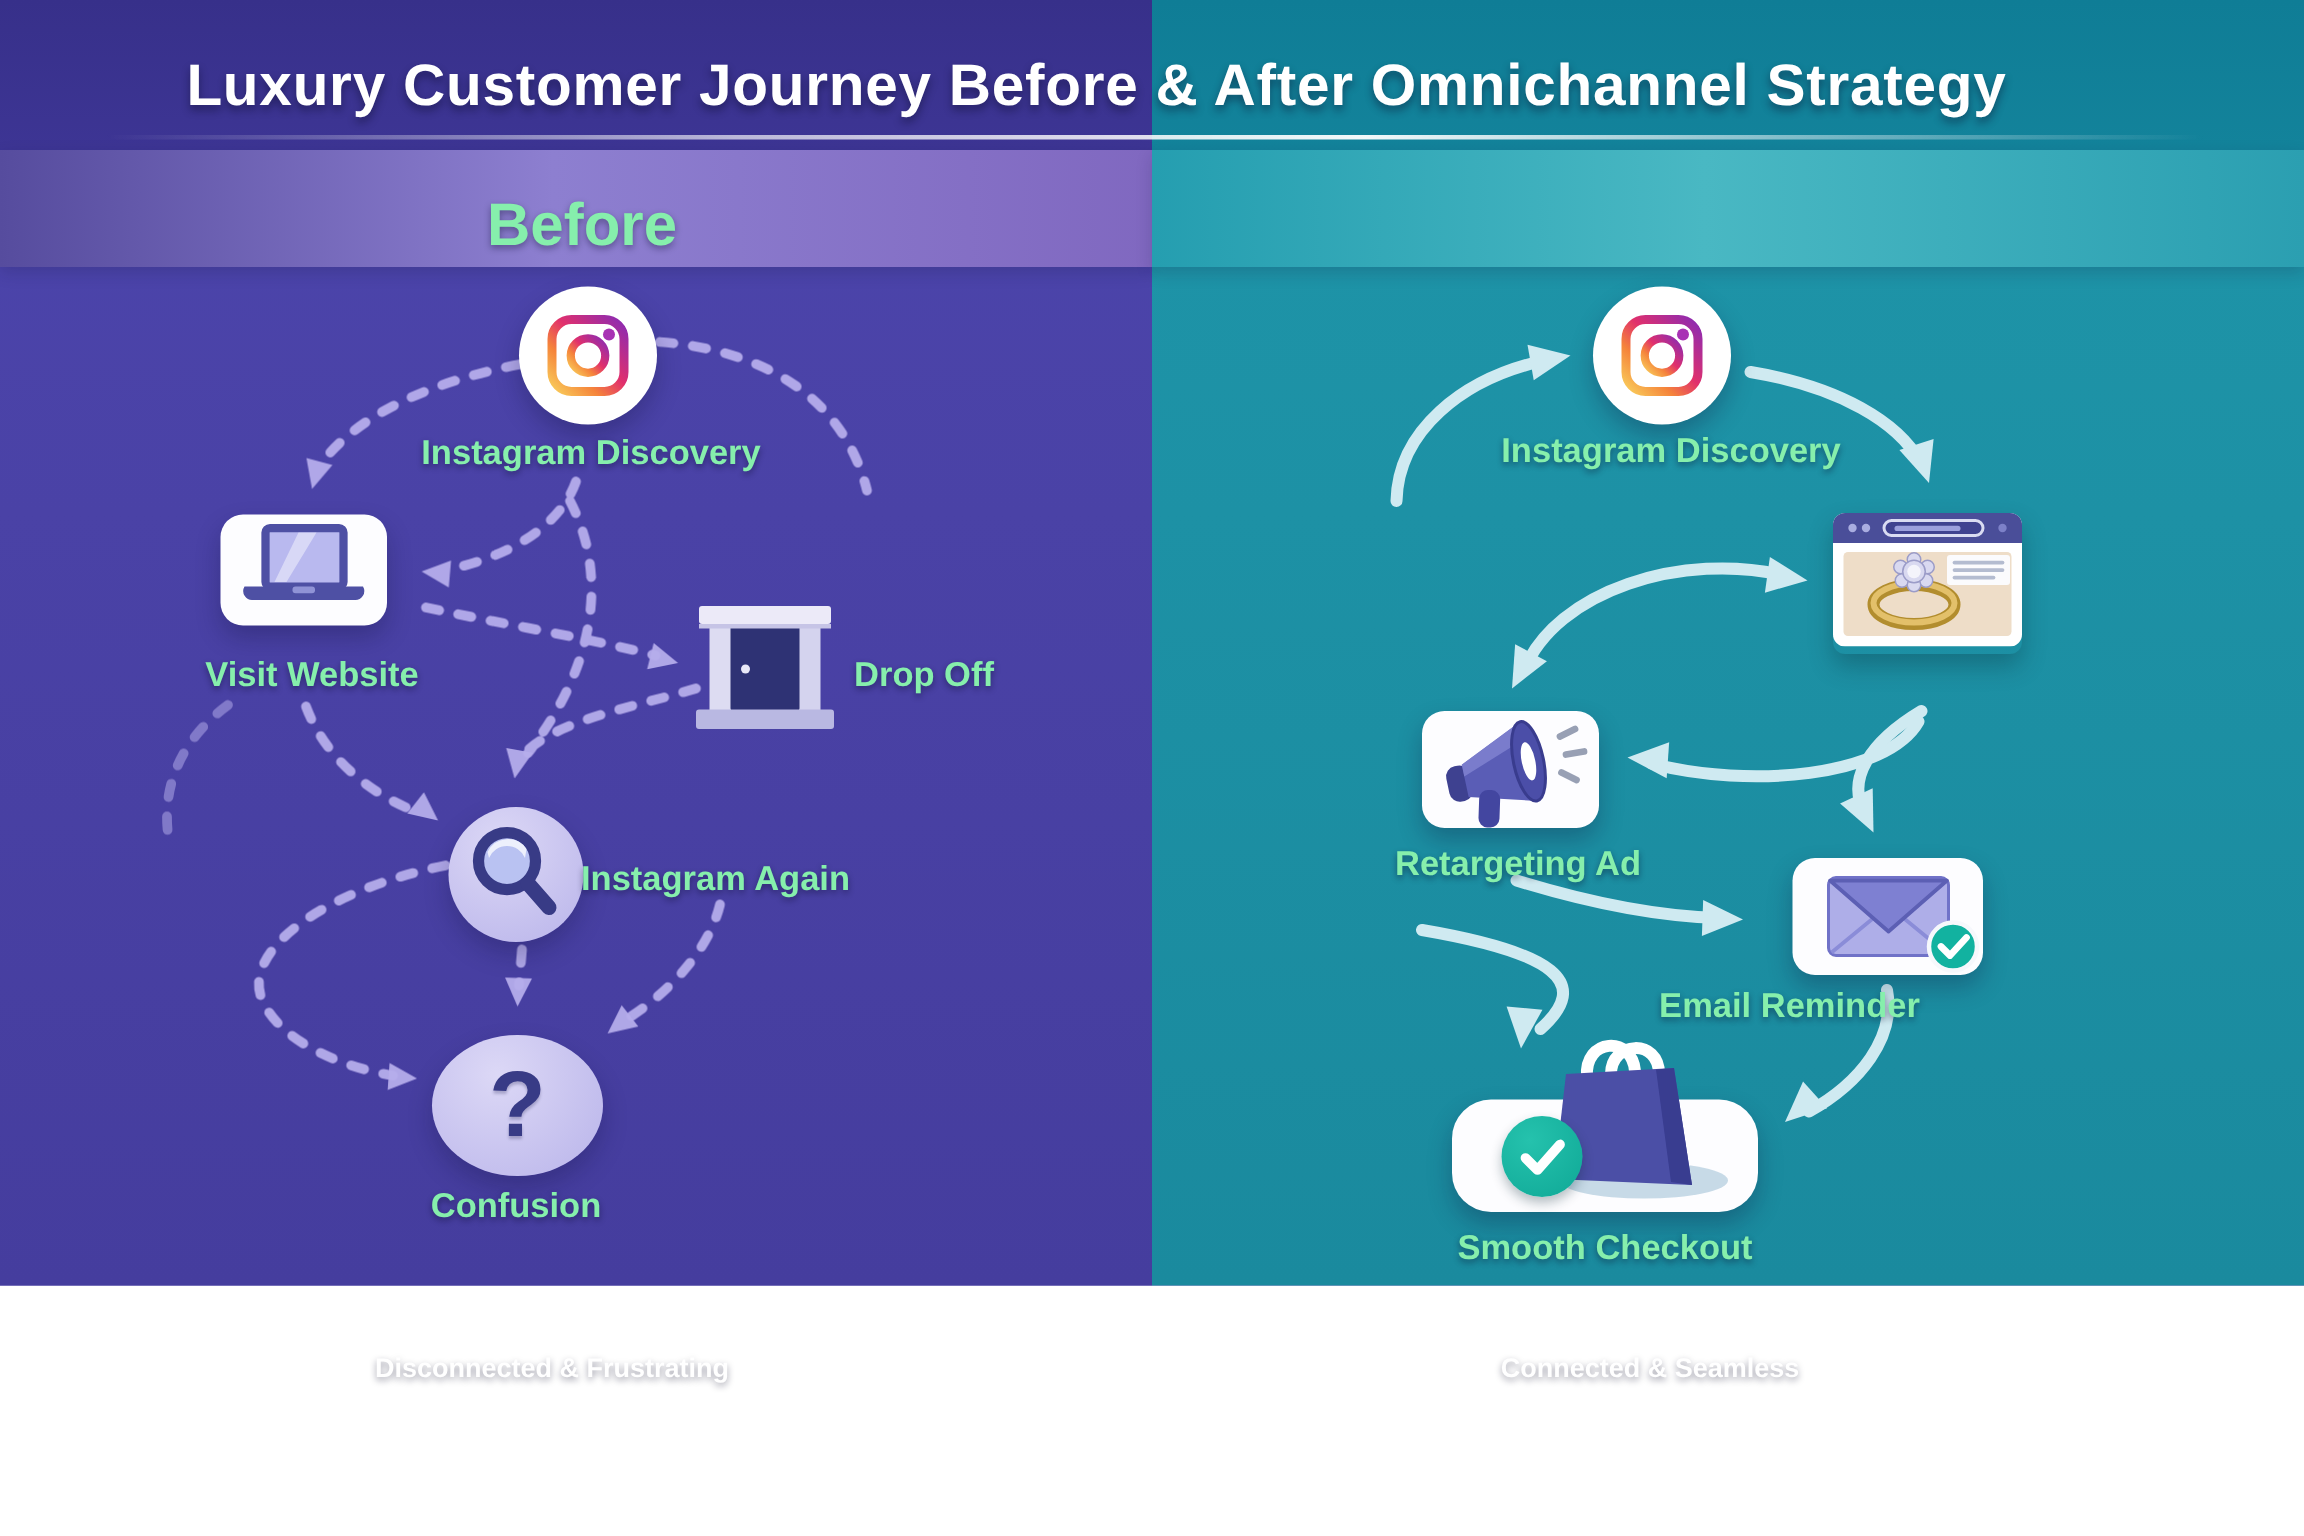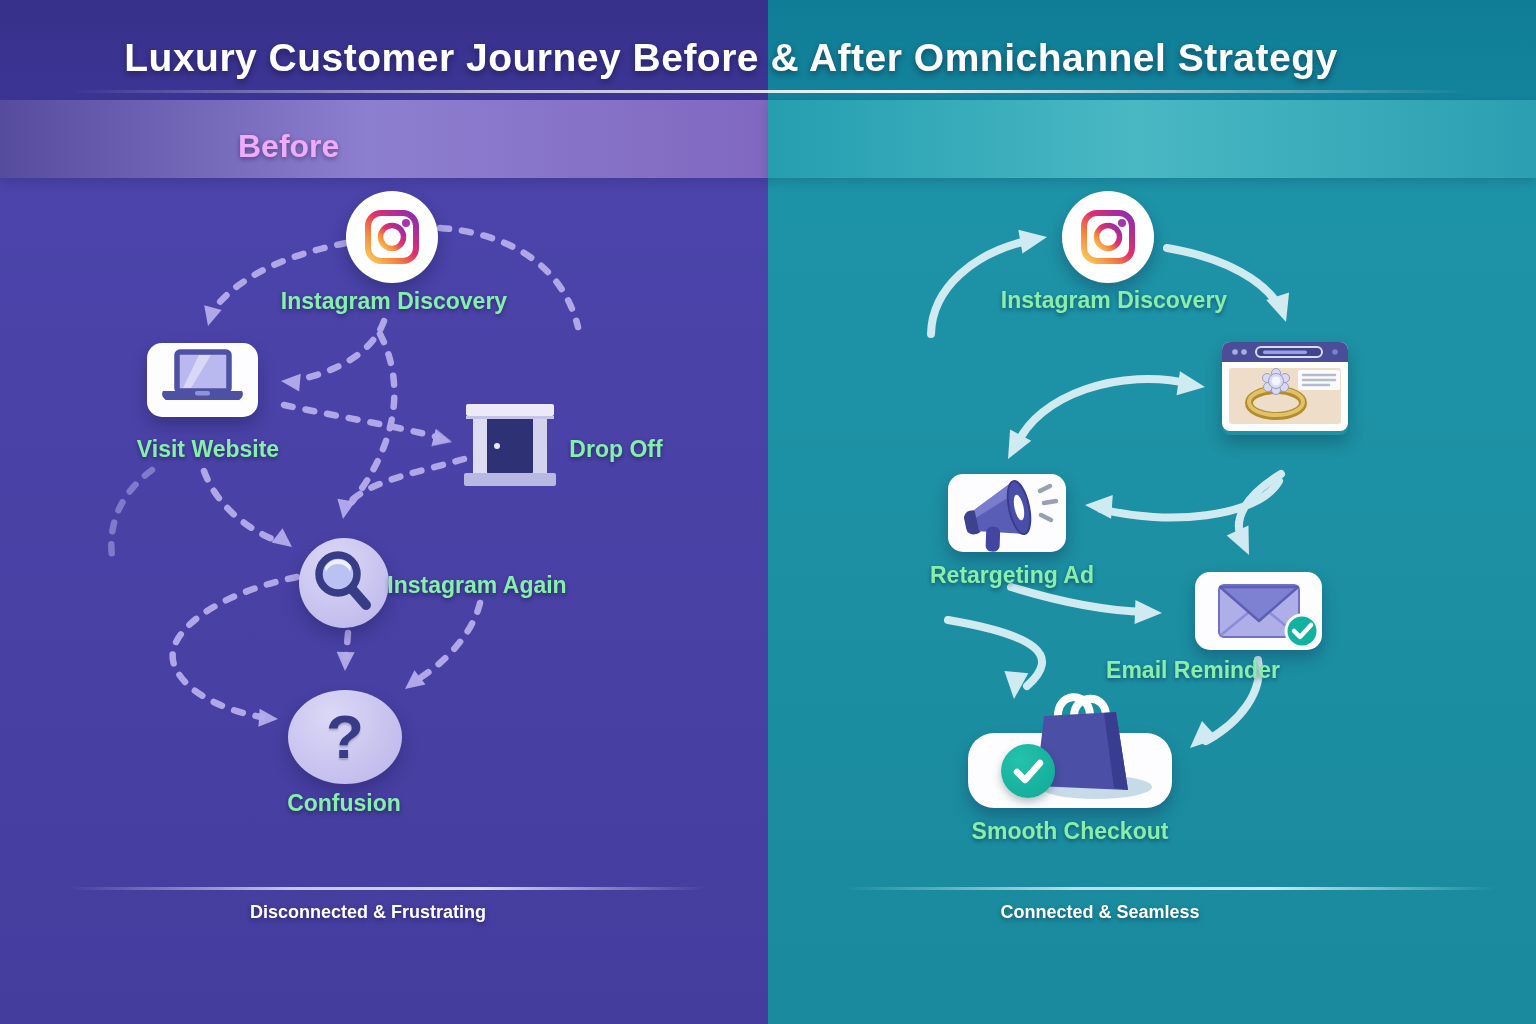--- a/index.html
+++ b/index.html
@@ -1,17 +1,17 @@
 <!DOCTYPE html>
 <html><head>
 <meta charset="utf-8">
 <style>
   * { margin:0; padding:0; box-sizing:border-box; }
   body { width:1536px; height:1024px; overflow:hidden; font-family:"Liberation Sans", sans-serif; }
-  .canvas { position:relative; width:1536px; height:1024px; background:#4a42a6; }
+  .canvas { position:relative; width:1536px; height:857px; background:#4a42a6; }
 
   
   .half { position:absolute; top:0; bottom:0; width:768px; }
   .half.before { left:0; background:linear-gradient(180deg,#4c45ad 0%,#4a42a6 40%,#453d9e 100%); }
   .half.after  { left:768px; background:linear-gradient(180deg,#1e95a9 0%,#1d91a5 40%,#1a8a9e 100%); }
 
   
   .header-half { position:absolute; top:0; height:100px; width:768px; }
   .header-half.before { left:0; background:linear-gradient(180deg,#37308a,#3d3594); }
   .header-half.after  { left:768px; background:linear-gradient(180deg,#0f7d96,#13839b); }
@@ -20,22 +20,22 @@
            text-shadow:0 3px 6px rgba(10,10,40,.45); z-index:6; }
   .header-sep { position:absolute; top:90px; left:70px; width:1400px; height:3px; z-index:6;
     background:linear-gradient(90deg,rgba(255,255,255,0),rgba(255,255,255,.65) 30%,rgba(255,255,255,.95) 60%,rgba(255,255,255,0));
     border-radius:2px; }
 
   
   .band { position:absolute; top:100px; height:78px; width:768px; z-index:5;
           box-shadow:0 4px 10px rgba(20,20,60,.18); }
   .band.before { left:0; background:linear-gradient(90deg,#564c9e 0%,#8d7fd0 48%,#8068c0 100%); }
   .band.after  { left:768px; background:linear-gradient(90deg,#259eb0 0%,#49b8c3 48%,#2b9fb1 100%); }
-  .band-label { position:absolute; top:128px; width:300px; color:#f0abfc;
-                font-size:32px; font-weight:bold; z-index:6; text-shadow:0 2px 5px rgba(10,10,40,.4); }
+  .band-label { position:absolute; top:128px; width:300px; text-align:center; color:#86efac;
+                font-size:40px; font-weight:bold; z-index:6; text-shadow:0 2px 5px rgba(10,10,40,.4); }
 
   
   .node-label { position:absolute; width:300px; text-align:center; color:#86efac; font-size:23px;
                 font-weight:bold; z-index:5; text-shadow:0 2px 4px rgba(10,10,40,.45); white-space:nowrap; }
   .caption { position:absolute; top:902px; width:600px; text-align:center; color:#fff;
              font-size:18px; font-weight:bold; z-index:5; text-shadow:0 2px 5px rgba(10,10,40,.4); }
   .footer-sep { position:absolute; top:887px; height:2.5px; z-index:4; border-radius:2px;
     background:linear-gradient(90deg,rgba(255,255,255,0),rgba(255,255,255,.7) 35%,rgba(255,255,255,.8) 65%,rgba(255,255,255,0)); }
   .footer-sep.before { left:70px;  width:635px; }
   .footer-sep.after  { left:845px; width:650px; }

